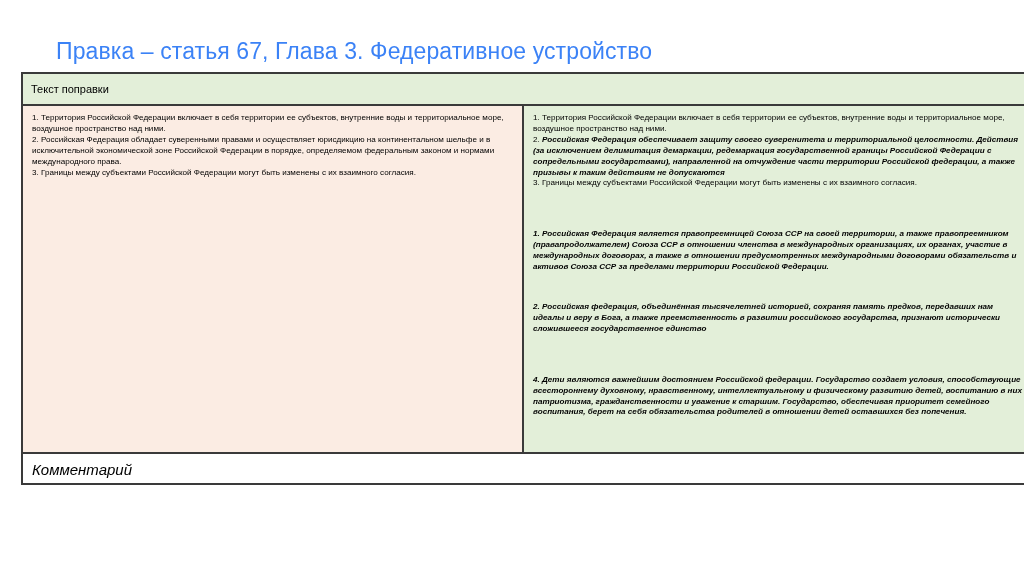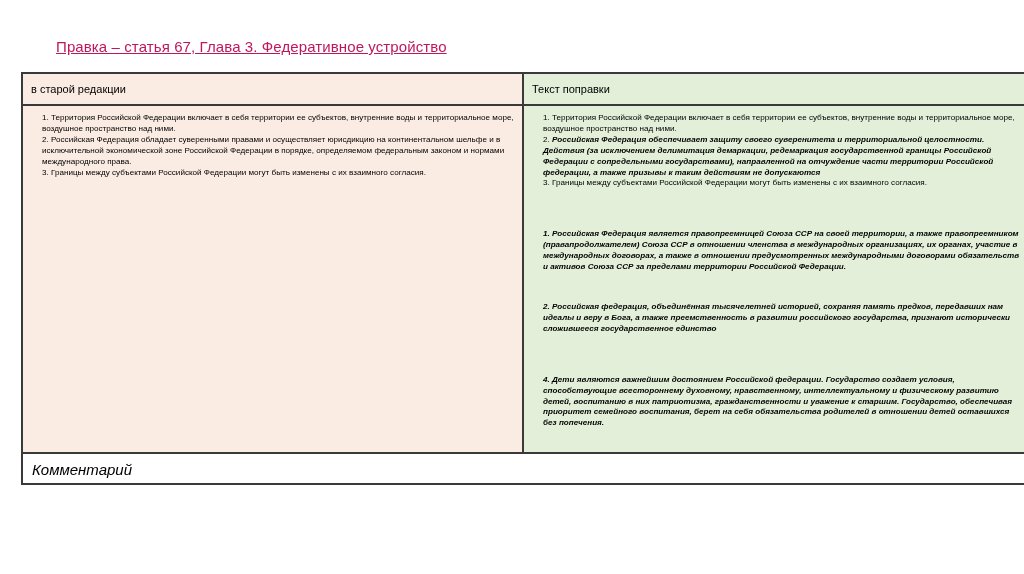--- a/index.html
+++ b/index.html
@@ -12,24 +12,23 @@
       height: 574px;
       position: relative;
       overflow: hidden;
       font-family: "Liberation Sans", "DejaVu Sans", sans-serif;
       color: #000;
     }
     .slide-title {
       position: absolute;
       left: 56px;
       top: 38px;
-      font-size: 15px;
-      color: #be185d;
+      font-size: 23px;
+      color: #3b82f6;
       letter-spacing: 0.1px;
-      text-decoration: underline;
     }
     .table {
       position: absolute;
       left: 21px;
       top: 72px;
       width: 1010px;
       border-top: 2px solid #3a3a3a;
       border-left: 2px solid #3a3a3a;
       box-sizing: border-box;
     }
@@ -55,21 +54,21 @@
     .header-row .cell {
       font-size: 11px;
       padding-top: 9px;
       padding-left: 8px;
     }
     .body-row { height: 348px; }
     .body-row .cell {
       font-size: 8.1px;
       line-height: 10.9px;
       padding-top: 7px;
-      padding-left: 19px;
+      padding-left: 9px;
     }
     .comment-row {
       height: 31px;
       background: #ffffff;
     }
     .comment-row .cell {
       font-size: 15px;
       font-style: italic;
       padding-top: 7px;
       padding-left: 9px;
@@ -79,21 +78,20 @@
     .gap { height: 11px; }
     .gap-lg { height: 11px; }
   </style>
 </head>
 <body>
 
 <div class="slide-title">Правка – статья 67, Глава 3. Федеративное устройство</div>
 
 <div class="table">
   <div class="row header-row">
-    <div class="cell col-old">в старой редакции</div>
     <div class="cell col-new">Текст поправки</div>
   </div>
 
   <div class="row body-row">
     <div class="cell col-old">
       <p class="para">1. Территория Российской Федерации включает в себя территории ее субъектов, внутренние воды и территориальное море, воздушное пространство над ними.</p>
       <p class="para">2. Российская Федерация обладает суверенными правами и осуществляет юрисдикцию на континентальном шельфе и в исключительной экономической зоне Российской Федерации в порядке, определяемом федеральным законом и нормами международного права.</p>
       <p class="para">3. Границы между субъектами Российской Федерации могут быть изменены с их взаимного согласия.</p>
     </div>
     <div class="cell col-new">

